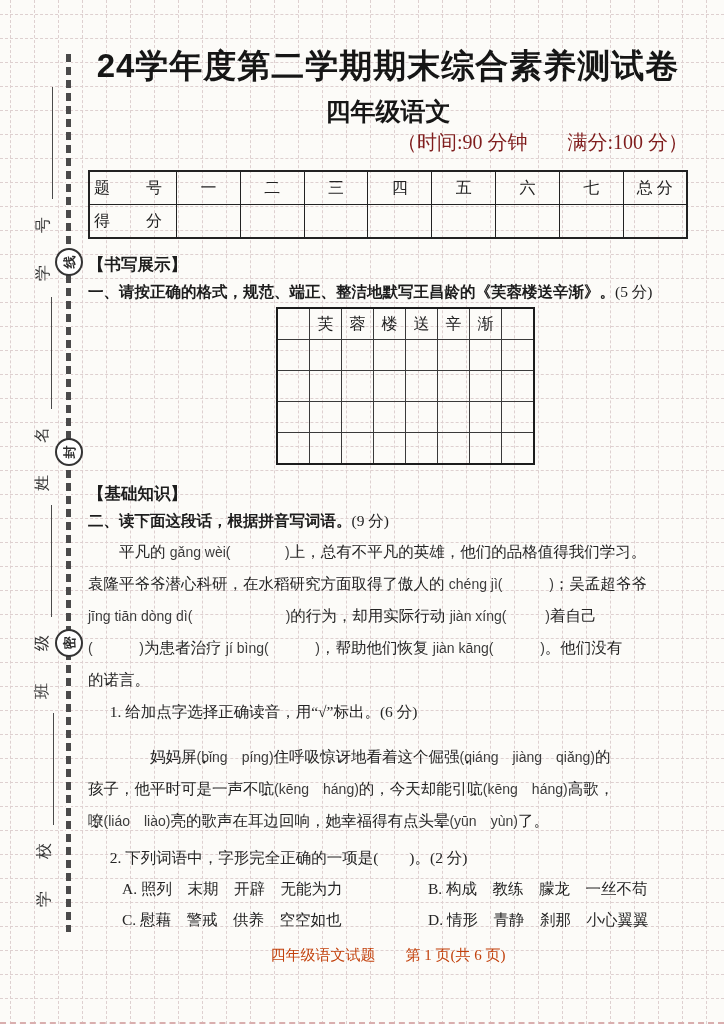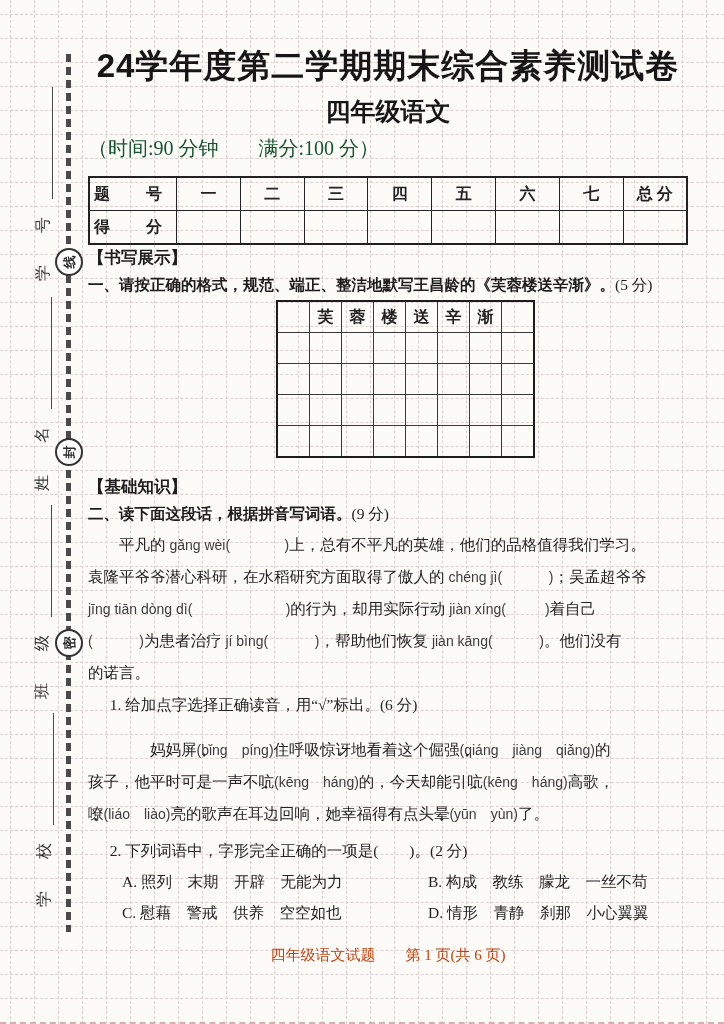--- a/index.html
+++ b/index.html
@@ -21,43 +21,43 @@
   .side-item{position:absolute;width:200px;height:26px;transform:rotate(-90deg);z-index:1;
              display:flex;align-items:flex-end;gap:10px;font-size:16px;color:#333;}
   .side-item .lbl{letter-spacing:8px;white-space:nowrap;line-height:20px;}
   .side-item .fill-line{width:112px;height:5px;border-bottom:1.2px solid #4a4a4a;}
   
   .content{position:absolute;left:88px;top:0;width:600px;z-index:1;}
   .title{margin-top:44px;text-align:center;font-family:"Liberation Sans",sans-serif;font-weight:900;
          font-size:33px;line-height:44px;color:#161616;letter-spacing:1px;}
   .subtitle{margin-top:6px;text-align:center;font-family:"Liberation Sans",sans-serif;font-weight:900;
             font-size:25px;line-height:34px;color:#161616;}
-  .info-line{margin-top:6px;text-align:left;font-size:20px;line-height:28px;color:#14532d;}
-  
-  table{border-collapse:collapse;font-weight:bold;}
+  .info-line{text-align:right;font-size:20px;line-height:28px;color:#7f1d1d;}
+  
+  table{border-collapse:collapse;}
   .score-table{margin-top:14px;width:600px;table-layout:fixed;background:transparent;}
   .score-table td{border:1px solid #222;height:32px;text-align:center;font-size:16px;color:#222;padding:0;}
   .score-table{border:2px solid #222;}
   .score-table td.first{width:86px;letter-spacing:10px;}
   
-  .sec-head{font-family:"Liberation Sans",sans-serif;font-weight:700;
+  .sec-head{margin-top:13px;font-family:"Liberation Sans",sans-serif;font-weight:700;
             font-size:16.5px;line-height:24px;color:#1d1d1d;}
   .q-head{margin-top:3px;font-family:"Liberation Sans",sans-serif;font-weight:700;
           font-size:15.5px;line-height:26px;color:#1d1d1d;white-space:nowrap;}
   .q-head .pts{font-family:"Liberation Serif",serif;font-weight:400;}
   
   .write-grid{margin:2px 0 0 188px;}
   .write-grid td{border:1px solid #3a3a3a;width:31px;height:30px;text-align:center;
                  font-size:16px;color:#222;padding:0;}
   .write-grid{border:2px solid #1c1c1c;}
   
   .para{margin-top:2px;}
   .pline{white-space:pre;font-size:15.5px;line-height:31px;color:#242424;}
   .para .pline:first-child{text-indent:2em;}
-  .cn{font-family:Liberation Serif, serif;}
+  .cn{font-family:Liberation Sans, sans-serif;}
   .py{font-family:"Liberation Sans",sans-serif;font-size:14px;color:#3c3c3c;}
   .dot{position:relative;font-family:"Liberation Serif",serif;}
   .dot::after{content:"•";position:absolute;left:50%;transform:translateX(-50%);bottom:-13px;
               font-size:11px;color:#222;}
   .sub-line{font-size:15.5px;line-height:27px;margin-top:3px;text-indent:1.4em;color:#242424;}
   
   .opt-row{display:flex;margin-top:4px;font-size:15.5px;line-height:27px;color:#242424;}
   .opt-a{margin-left:34px;width:306px;}
   .opt-b{width:260px;}
   .footer{position:absolute;left:88px;top:946px;width:600px;text-align:center;

